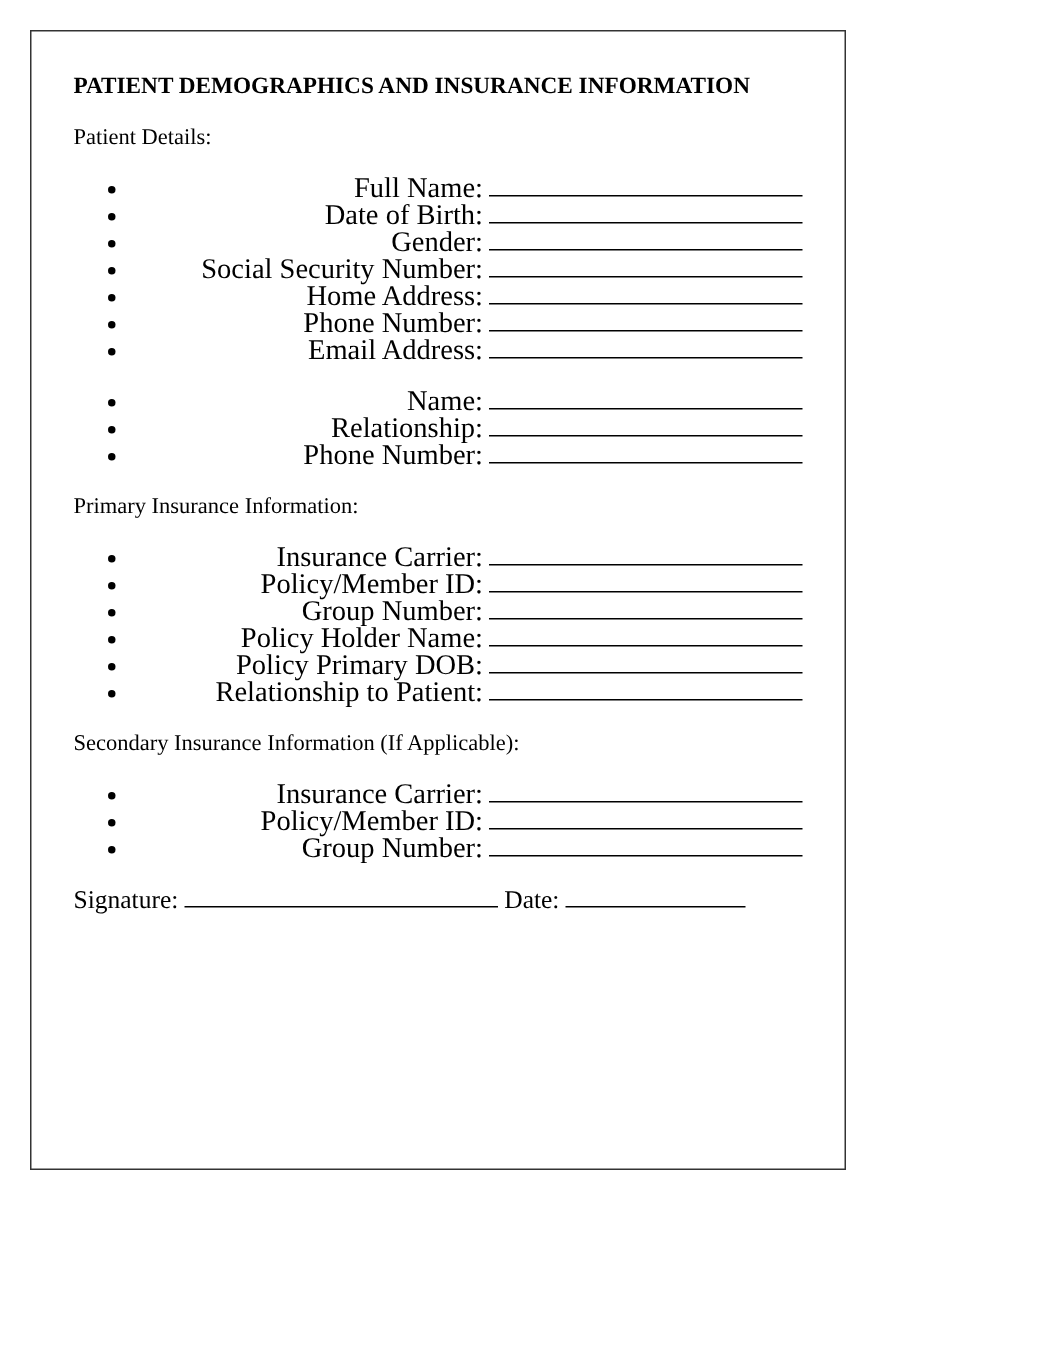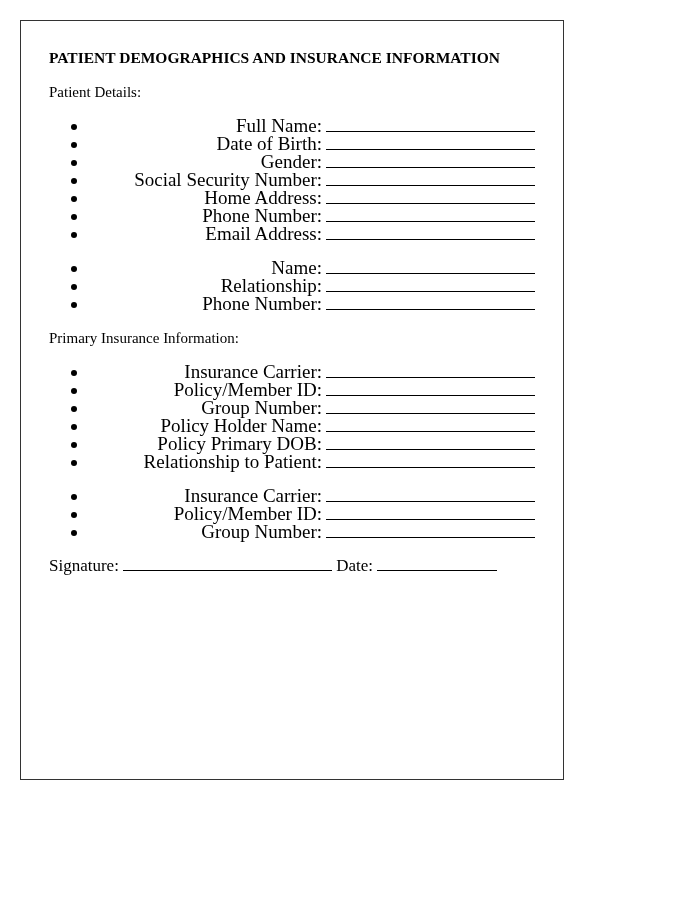--- a/index.html
+++ b/index.html
@@ -46,20 +46,21 @@
   <h2>Primary Insurance Information:</h2>
   <ul>
     <li><span>Insurance Carrier:</span><span class="blank"></span></li>
     <li><span>Policy/Member ID:</span><span class="blank"></span></li>
     <li><span>Group Number:</span><span class="blank"></span></li>
     <li><span>Policy Holder Name:</span><span class="blank"></span></li>
     <li><span>Policy Primary DOB:</span><span class="blank"></span></li>
     <li><span>Relationship to Patient:</span><span class="blank"></span></li>
   </ul>
 
+  <h2>Secondary Insurance Information (If Applicable):</h2>
   <ul>
     <li><span>Insurance Carrier:</span><span class="blank"></span></li>
     <li><span>Policy/Member ID:</span><span class="blank"></span></li>
     <li><span>Group Number:</span><span class="blank"></span></li>
   </ul>
 
   <div class="sigline">
     <span>Signature:</span><span class="blank"></span>
     <span>Date:</span><span class="blank short"></span>
   </div>

